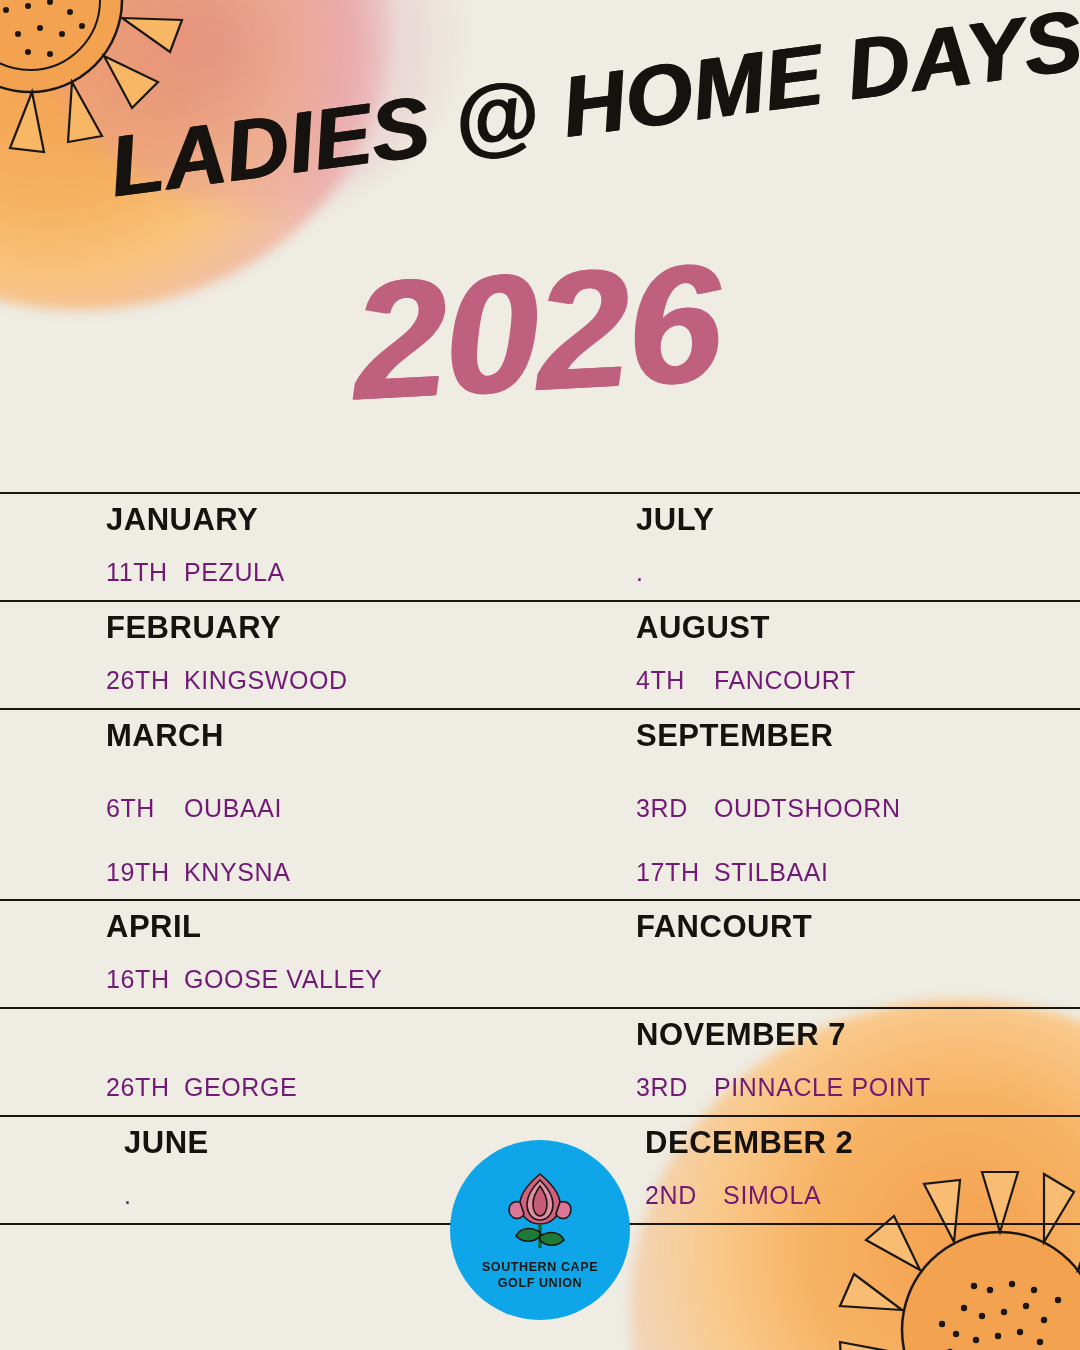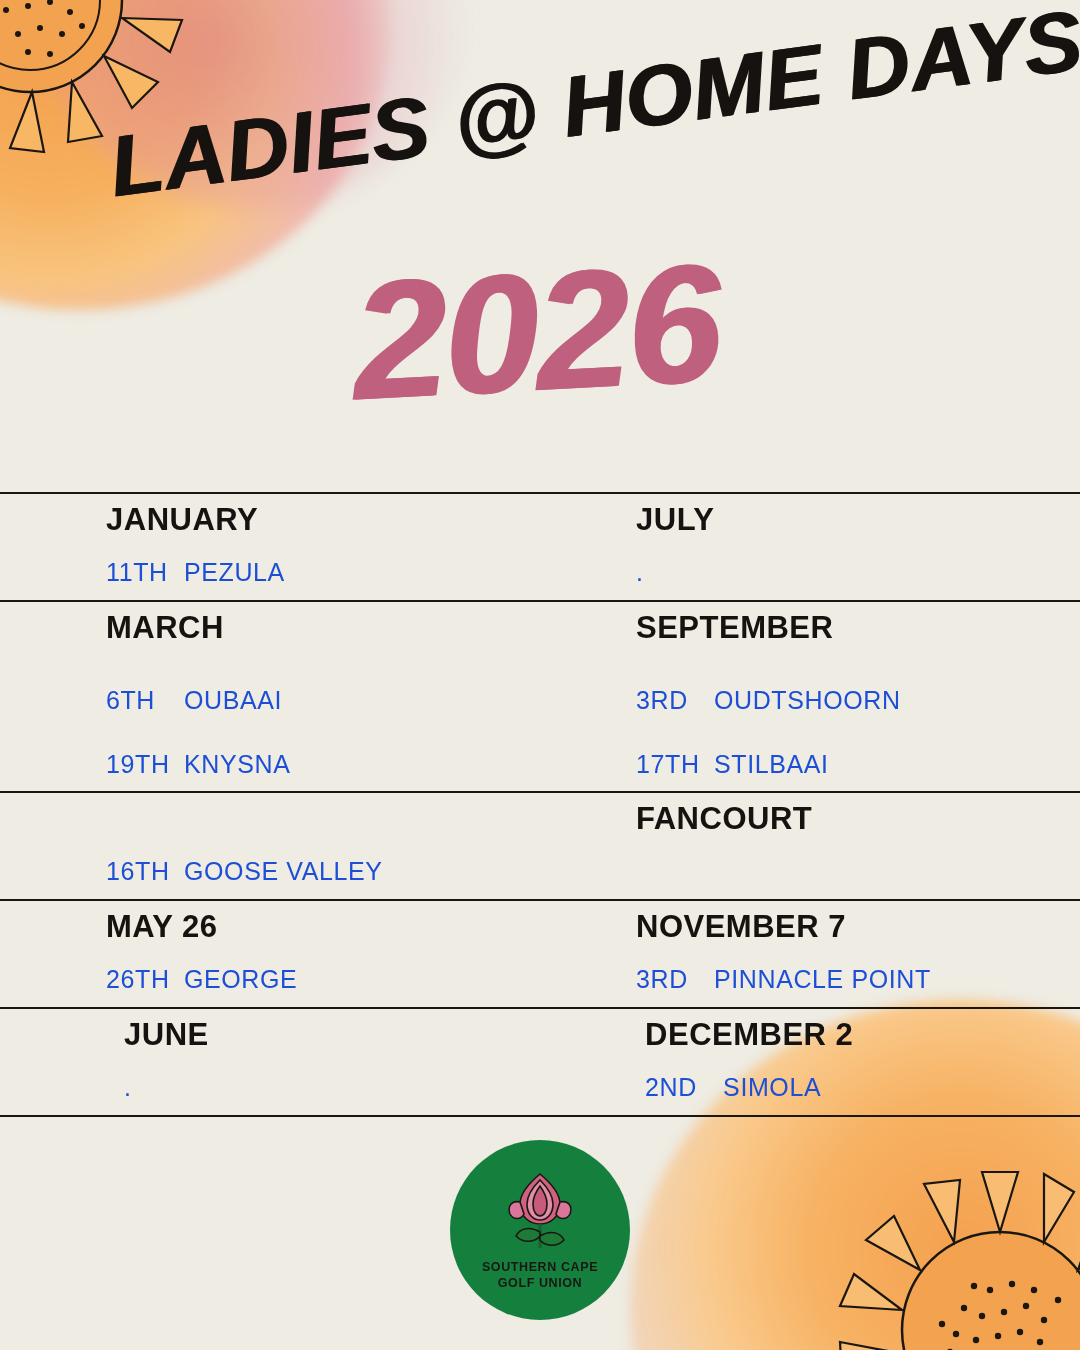--- a/index.html
+++ b/index.html
@@ -137,42 +137,42 @@
     color: #16120f;
     letter-spacing: 0.5px;
     line-height: 1.15;
   }
   .events {
     margin-top: auto;
     padding-top: 4px;
   }
   .event {
     font-size: 25px;
-    color: #1d4ed8;
+    color: #701a75;
     letter-spacing: 0.6px;
     line-height: 1.35;
     white-space: nowrap;
   }
   .event .day {
     display: inline-block;
     min-width: 78px;
   }
   .event.tight { line-height: 1.3; margin-top: 32px; }
   .row.compact .events { margin-top: 2px; }
 
   
   .logo-wrap {
     position: absolute;
     left: 50%;
     transform: translateX(-50%);
     bottom: 30px;
     width: 180px;
     height: 180px;
     border-radius: 50%;
-    background: #15803d;
+    background: #0ea5e9;
     display: flex;
     flex-direction: column;
     align-items: center;
     justify-content: center;
   }
   .logo-text {
     margin-top: 6px;
     text-align: center;
     font-size: 12.5px;
     font-weight: 800;
@@ -308,20 +308,38 @@
       <div class="col col-right">
         <div class="month">JULY</div>
         <div class="events">
           <div class="event">
             <span class="day">.</span><span></span>
           </div>
         </div>
       </div>
     </div>
 
+    <div class="row">
+      <div class="col col-left">
+        <div class="month">FEBRUARY</div>
+        <div class="events">
+          <div class="event">
+            <span class="day">26TH</span><span>KINGSWOOD</span>
+          </div>
+        </div>
+      </div>
+      <div class="col col-right">
+        <div class="month">AUGUST</div>
+        <div class="events">
+          <div class="event">
+            <span class="day">4TH</span><span>FANCOURT</span>
+          </div>
+        </div>
+      </div>
+    </div>
 
     <div class="row compact">
       <div class="col col-left">
         <div class="month">MARCH</div>
         <div class="events">
           <div class="event tight">
             <span class="day">6TH</span><span>OUBAAI</span>
           </div>
           <div class="event tight">
             <span class="day">19TH</span><span>KNYSNA</span>
@@ -336,34 +354,34 @@
           </div>
           <div class="event tight">
             <span class="day">17TH</span><span>STILBAAI</span>
           </div>
         </div>
       </div>
     </div>
 
     <div class="row">
       <div class="col col-left">
+        <div class="month">APRIL</div>
         <div class="events">
           <div class="event">
             <span class="day">16TH</span><span>GOOSE VALLEY</span>
           </div>
         </div>
       </div>
       <div class="col col-right">
         <div class="month">FANCOURT</div>
       </div>
     </div>
 
     <div class="row">
       <div class="col col-left">
-        <div class="month">MAY 26</div>
         <div class="events">
           <div class="event">
             <span class="day">26TH</span><span>GEORGE</span>
           </div>
         </div>
       </div>
       <div class="col col-right">
         <div class="month">NOVEMBER 7</div>
         <div class="events">
           <div class="event">

